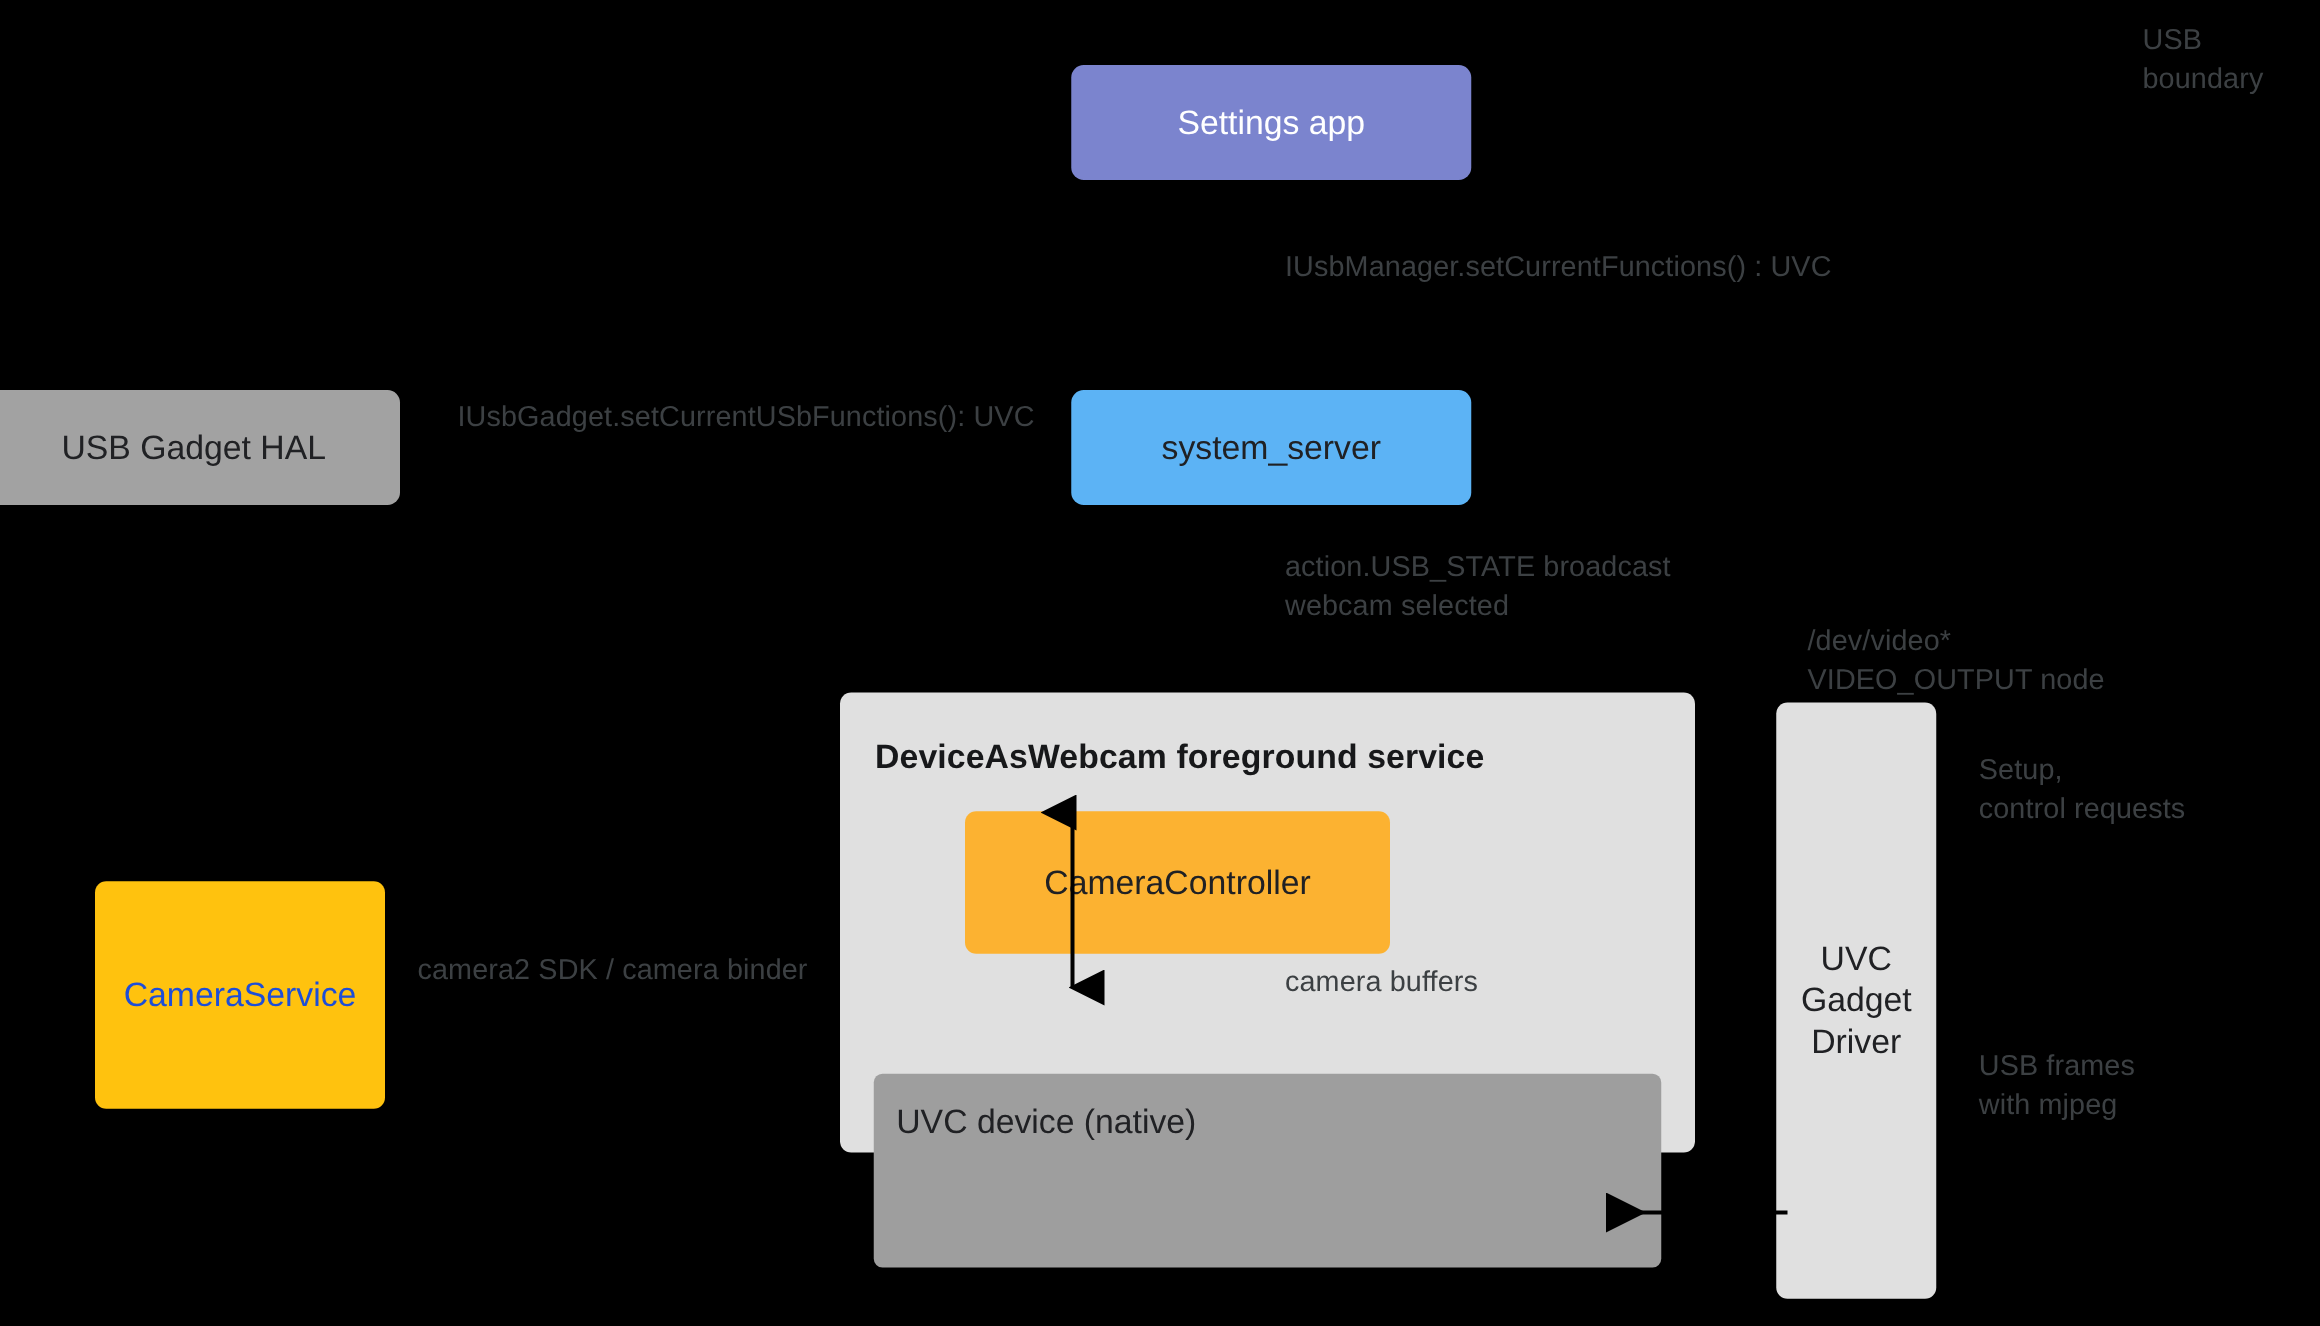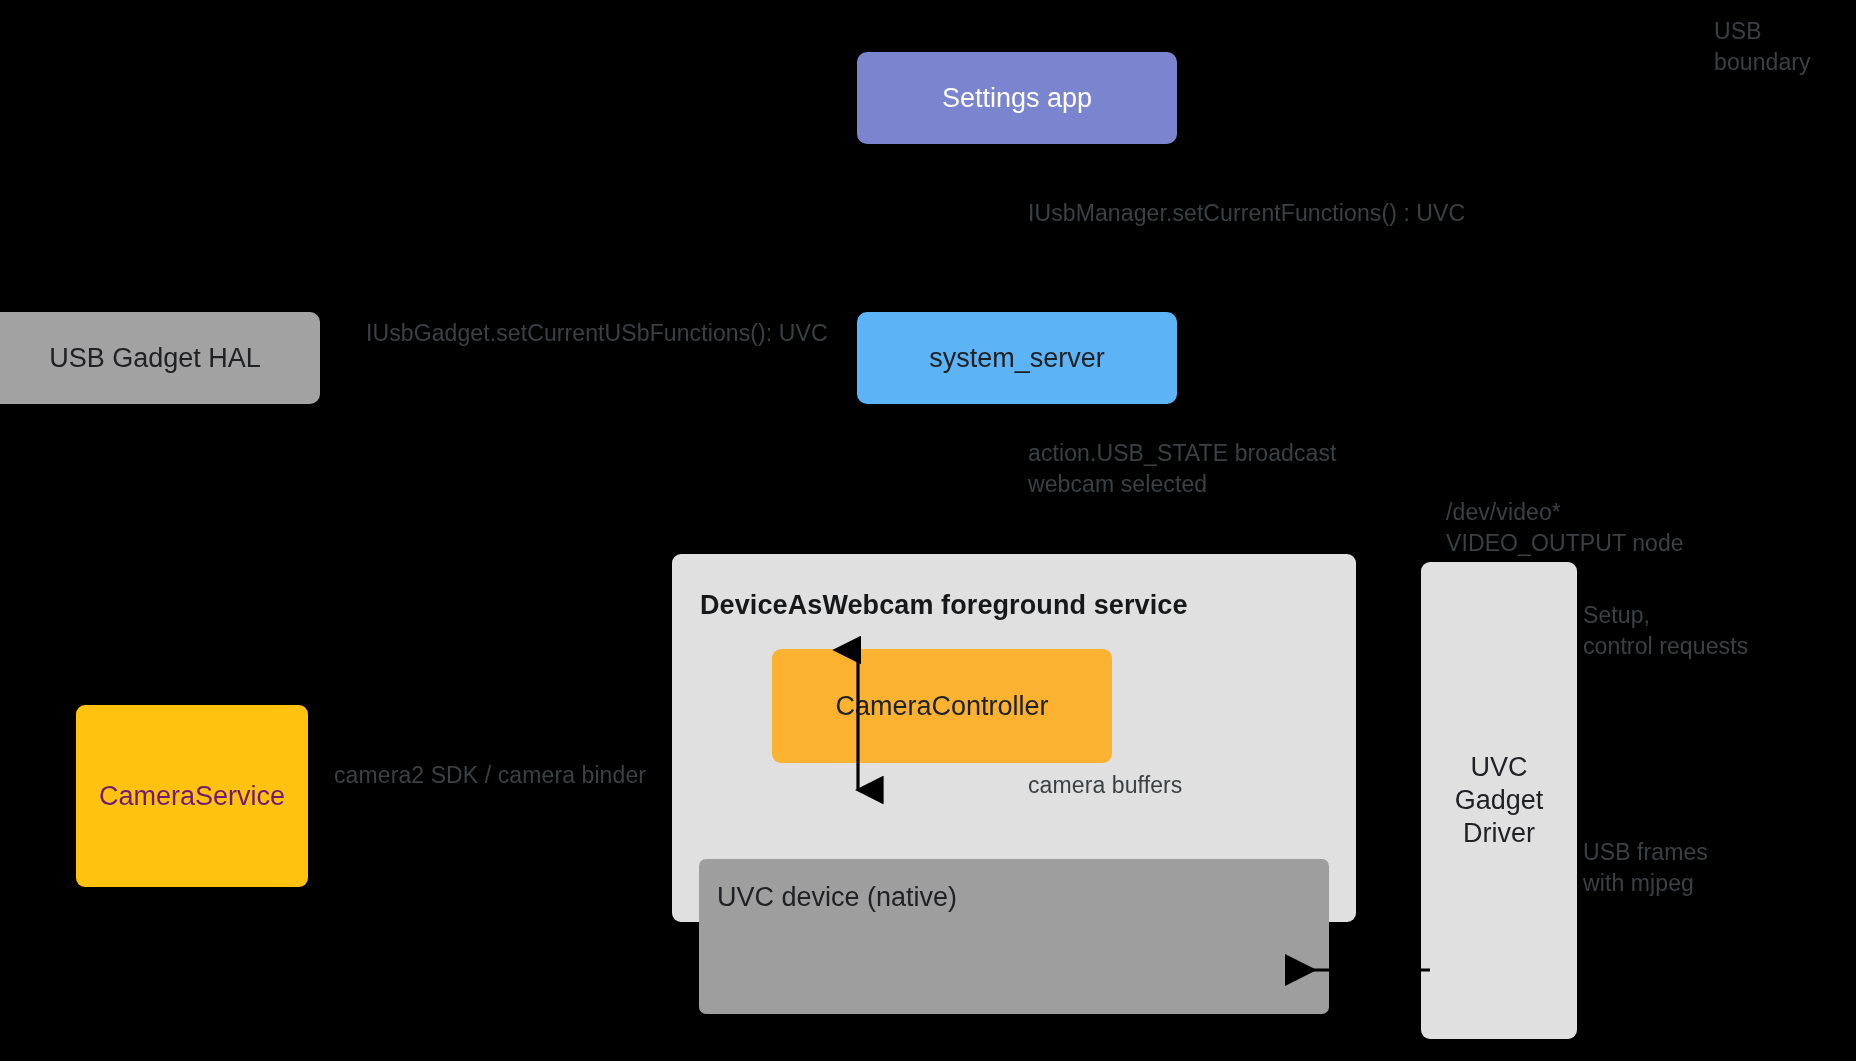--- a/index.html
+++ b/index.html
@@ -58,26 +58,26 @@
   }
   #usb-gadget-hal {
     left: -10px; top: 312px; width: 330px; height: 92px;
     background: #a2a2a2;
     color: #202124;
     font-size: 27px;
   }
   #camera-service {
     left: 76px; top: 705px; width: 232px; height: 182px;
     background: #ffc20e;
-    color: #701a75;
+    color: #1d4ed8;
     font-size: 27px;
     border-radius: 9px;
   }
   #uvc-gadget-driver {
-    left: 1421px; top: 562px; width: 156px; height: 477px;
+    left: 1421px; top: 562px; width: 128px; height: 477px;
     background: #e0e0e0;
     color: #202124;
     font-size: 27px;
     border-radius: 9px;
     white-space: pre-line;
   }
 
   
   #daw-service {
     position: absolute;

